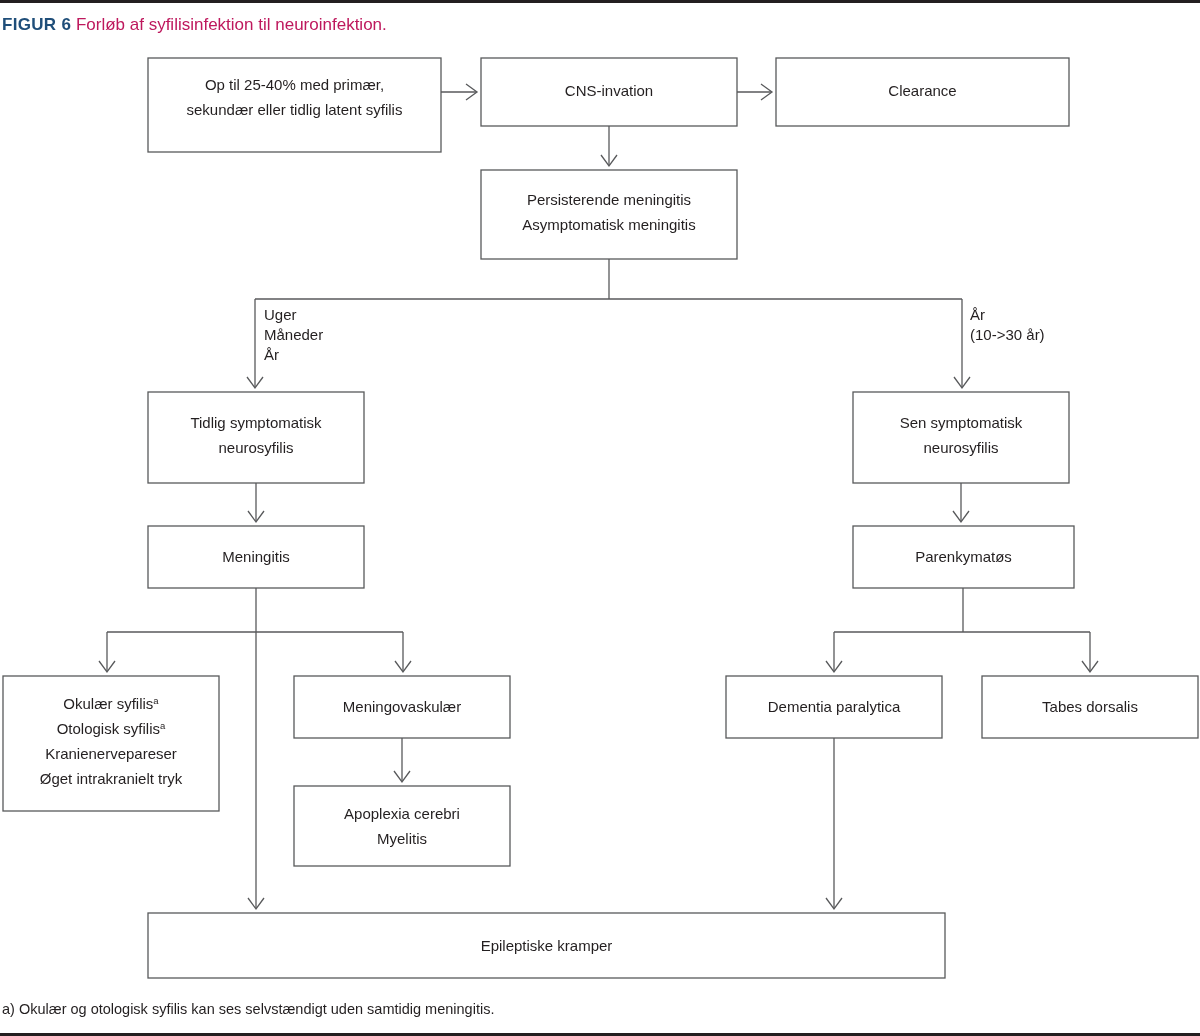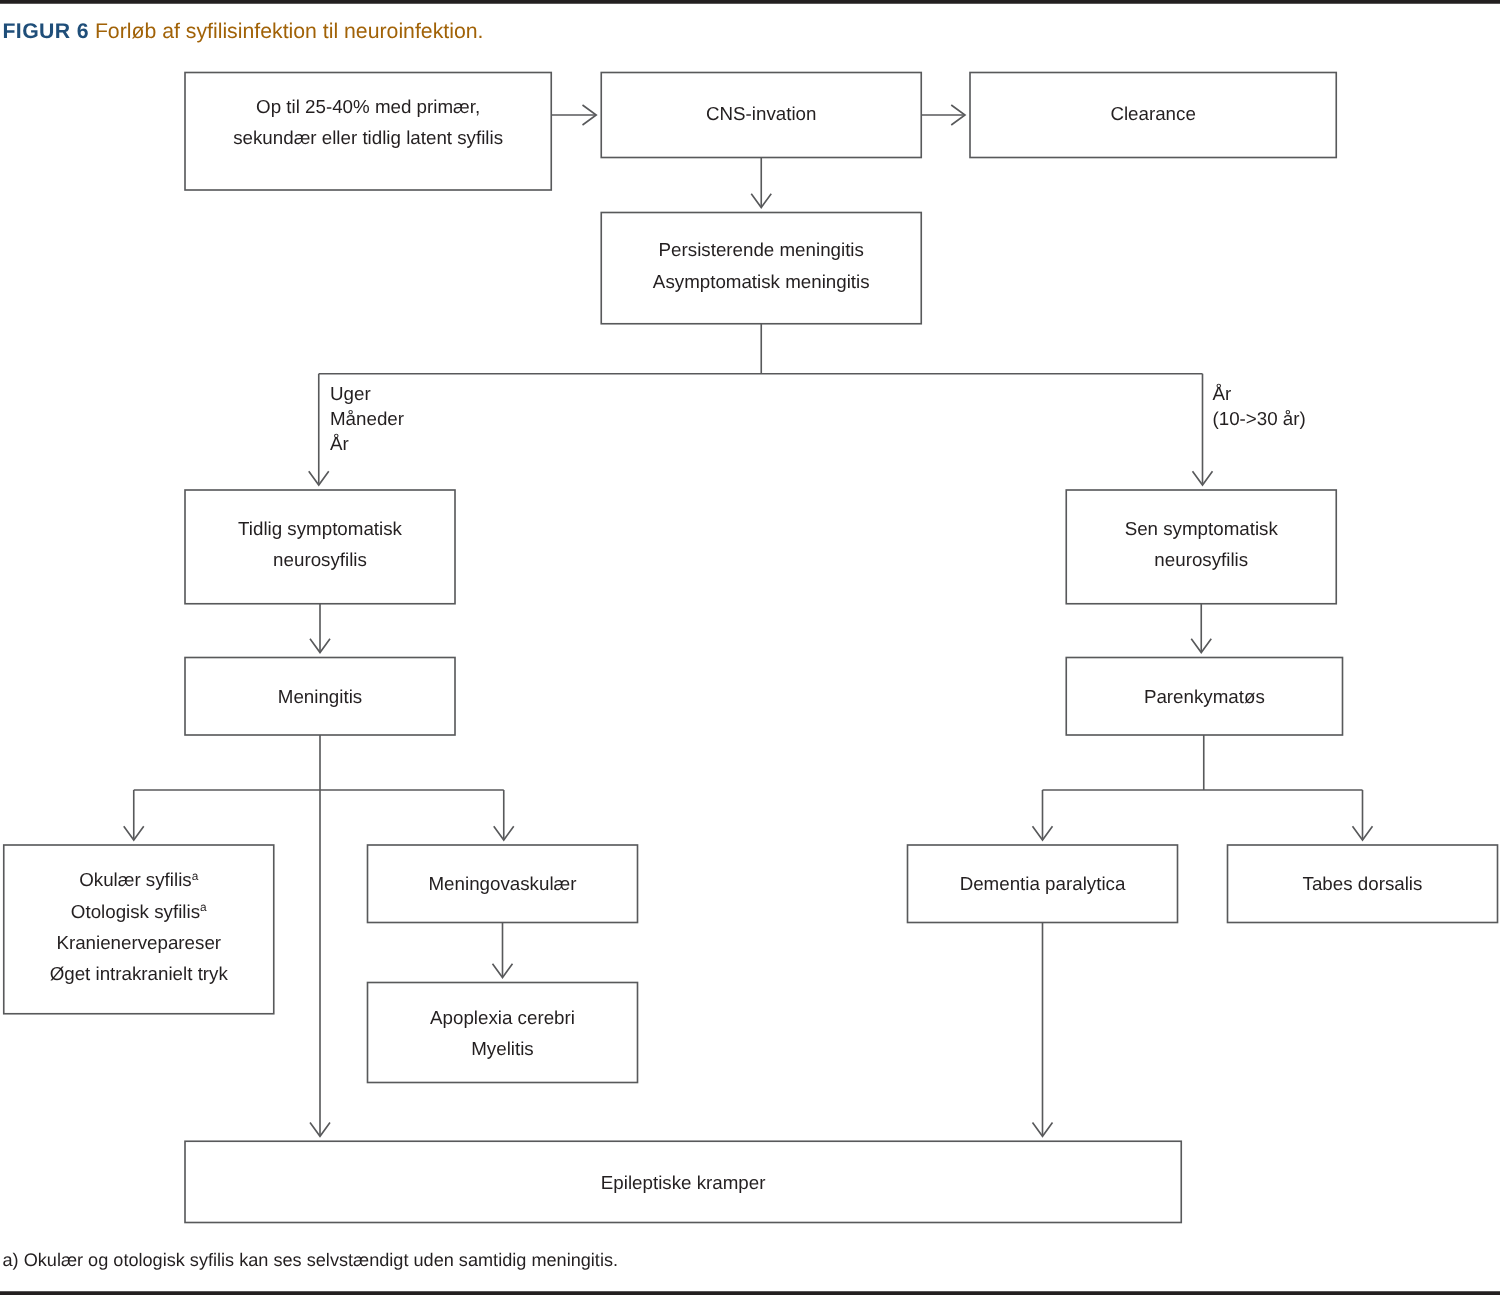--- a/index.html
+++ b/index.html
@@ -44,21 +44,21 @@
     font-size: 17px;
     line-height: 22px;
     white-space: nowrap;
   }
   .fig-title .fig-label {
     color: #1f4e79;
     font-weight: bold;
     letter-spacing: 0.3px;
   }
   .fig-title .fig-caption {
-    color: #a16207;
+    color: #be185d;
     font-weight: normal;
   }
   .fig-footnote {
     position: absolute;
     left: 2px;
     bottom: 18px;
     font-size: 14.5px;
     line-height: 18px;
     color: #231f20;
     white-space: nowrap;

